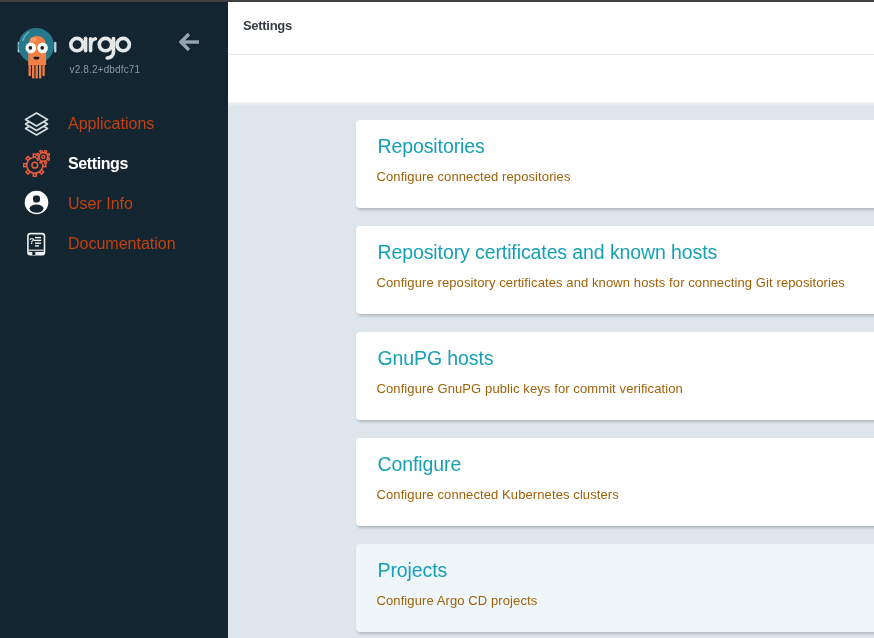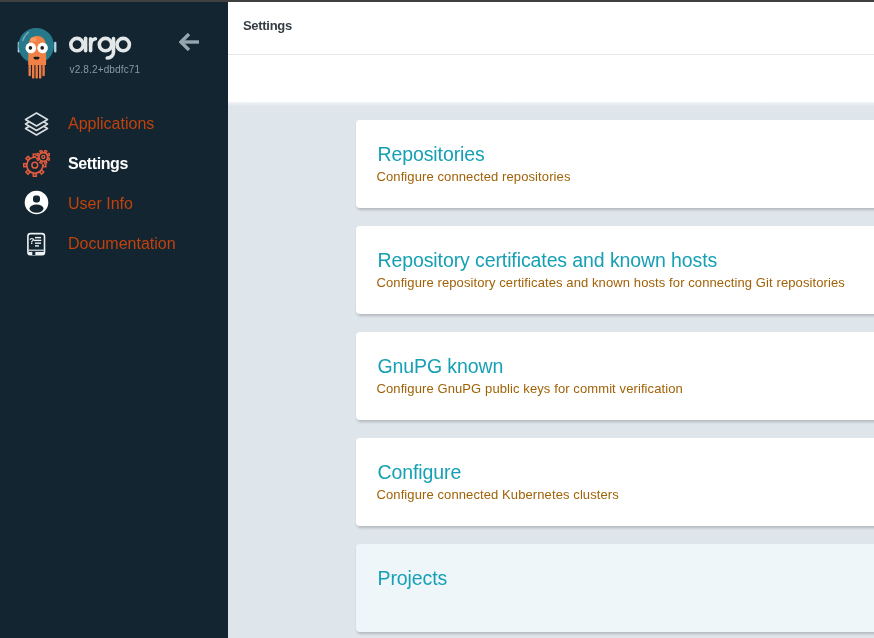--- a/index.html
+++ b/index.html
@@ -7,21 +7,21 @@
     font-family:"Liberation Sans", sans-serif; position:relative; }
   .abs { position:absolute; }
   #topstrip { left:0; top:0; width:874px; height:2px; background:#404040; z-index:50; }
   #sidebar { left:0; top:0; width:228px; height:638px; background:#132530; }
   #main { left:228px; top:0; width:646px; height:638px; background:#fff; }
   #topbar { left:228px; top:2px; width:646px; height:53px; background:#fff; border-bottom:1px solid #e4e7ea; }
   #topbar .title { position:absolute; left:15px; top:17px; font-size:13px; font-weight:bold; letter-spacing:-0.3px; color:#363c44; line-height:1; }
   #content { left:228px; top:101.5px; width:646px; height:536.5px; background:#dfe6eb; } #contentshade { left:228px; top:101.5px; width:646px; height:4px; background:linear-gradient(#f2f5f7,#dfe6eb); }
   .card { position:absolute; left:356px; width:820px; height:88.5px; background:#fff; border-radius:4px;
      box-shadow:1px 2px 3px rgba(0,0,0,0.2); }
-  .card h2 { position:absolute; left:21.5px; top:23px; font-size:19.5px; font-weight:normal; letter-spacing:-0.1px; color:#16a0b4; line-height:1.2; }
+  .card h2 { position:absolute; left:21.5px; top:15px; font-size:19.5px; font-weight:normal; letter-spacing:-0.1px; color:#16a0b4; line-height:1.2; }
   .card p { position:absolute; left:20.5px; top:49.5px; font-size:13px; letter-spacing:0.1px; color:#a16207; line-height:1.2; }
   .nav-text { position:absolute; left:68px; font-size:16px; color:#c2410c; line-height:1; }
   .nav-active { color:#ffffff; font-weight:bold; letter-spacing:-0.4px; }
   #version { position:absolute; left:69.5px; top:64px; font-size:10px; letter-spacing:0.15px; color:#8a99a3; }
 </style>
 </head>
 <body>
 <div class="abs" id="sidebar"></div>
 <div class="abs" id="main"></div>
 <div class="abs" id="topbar">
@@ -138,22 +138,23 @@
 
 <div class="card" style="top:119.5px">
   <h2>Repositories</h2>
   <p>Configure connected repositories</p>
 </div>
 <div class="card" style="top:225.5px">
   <h2>Repository certificates and known hosts</h2>
   <p>Configure repository certificates and known hosts for connecting Git repositories</p>
 </div>
 <div class="card" style="top:331.8px">
-  <h2>GnuPG known</h2>
+  <h2>GnuPG hosts</h2>
   <p>Configure GnuPG public keys for commit verification</p>
 </div>
 <div class="card" style="top:437.8px">
   <h2>Configure</h2>
   <p>Configure connected Kubernetes clusters</p>
 </div>
 <div class="card" style="top:543.8px;background:#eff6fa">
   <h2>Projects</h2>
+  <p>Configure Argo CD projects</p>
 </div>
 
 </body></html>

